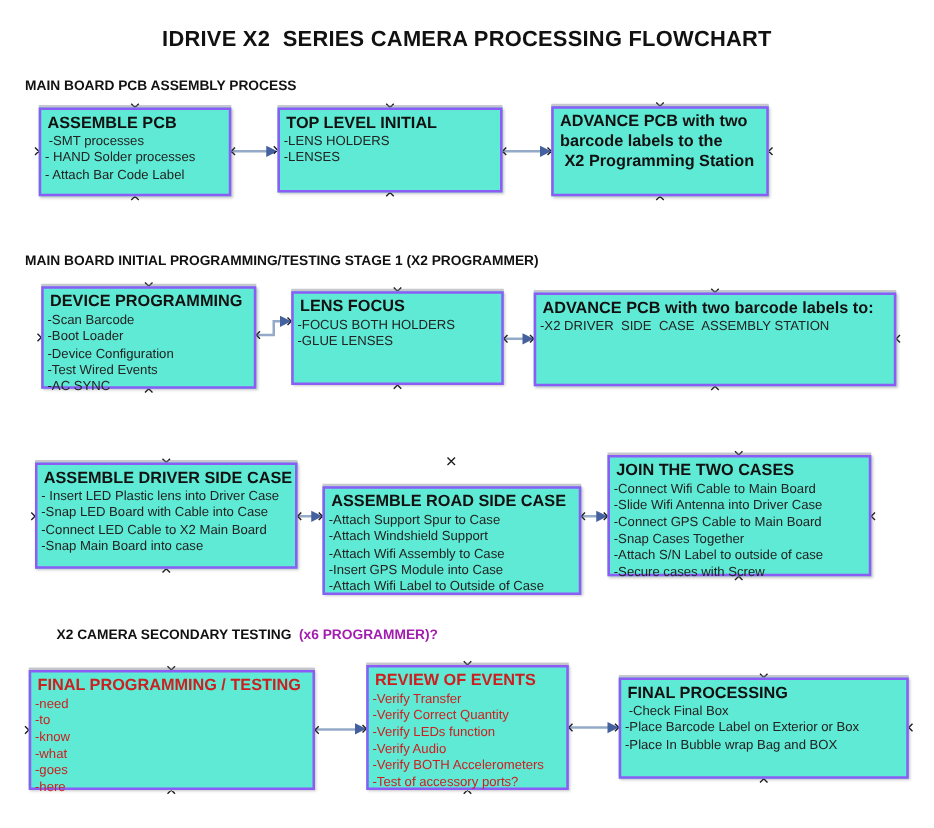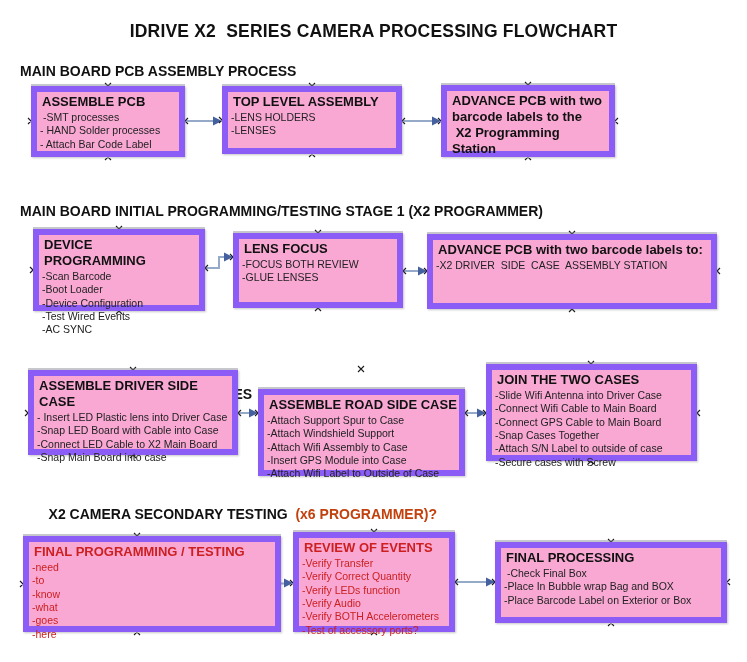--- a/index.html
+++ b/index.html
@@ -6,25 +6,25 @@
   .canvas{
     position:relative;width:747px;height:662px;background:#ffffff;
     font-family:"Liberation Sans","DejaVu Sans",sans-serif;overflow:hidden;text-decoration:underline;
   }
   .connector-layer{position:absolute;left:0;top:0;width:747px;height:662px;}
   .main-title{
     position:absolute;left:0;right:0;top:21px;margin:0;text-align:center;
     font-size:17.5px;font-weight:bold;color:#111;letter-spacing:0.2px;white-space:pre;
   }
   .section-heading{
-    position:absolute;margin:0;font-size:14px;font-weight:bold;color:#111;white-space:pre;
-  }
-  .section-heading .red-part{color:#c2410c;}
+    position:absolute;margin:0;font-size:11px;font-weight:bold;color:#111;white-space:pre;
+  }
+  .section-heading .red-part{color:#a21caf;}
   .box{
-    position:absolute;background:#f9a8d4;border:6px solid #8b5cf6;
+    position:absolute;background:#5eead4;border:2px solid #8b5cf6;
     box-shadow:0 -2px 0 rgba(128,134,144,0.45), 1px 1px 2px rgba(90,90,90,0.35);
     box-sizing:border-box;padding:2px 2px 0 3px;overflow:visible;
   }
   .box-title{
     font-size:13px;font-weight:bold;color:#111;line-height:1.22;
     padding-left:2px;white-space:pre-wrap;margin-bottom:1px;
   }
   .box-item{
     font-size:10.5px;color:#222;line-height:13.4px;white-space:pre;
   }
@@ -124,21 +124,21 @@
   <h2 class="section-heading" style="left:20px;top:63px;">MAIN BOARD PCB ASSEMBLY PROCESS</h2>
 
   <div class="box" style="left:31px;top:86px;width:154px;height:71px;">
     <div class="box-title">ASSEMBLE PCB</div>
     <div class="box-item"> -SMT processes</div>
     <div class="box-item">- HAND Solder processes</div>
     <div class="box-item">- Attach Bar Code Label</div>
   </div>
 
   <div class="box" style="left:222px;top:86px;width:180px;height:68px;">
-    <div class="box-title">TOP LEVEL ASSEMBLY</div>
+    <div class="box-title">TOP LEVEL INITIAL</div>
     <div class="box-item">-LENS HOLDERS</div>
     <div class="box-item">-LENSES</div>
   </div>
 
   <div class="box" style="left:441px;top:85px;width:174px;height:72px;">
     <div class="box-title">ADVANCE PCB with two
 barcode labels to the
  X2 Programming Station</div>
   </div>
 
@@ -148,21 +148,21 @@
     <div class="box-title">DEVICE PROGRAMMING</div>
     <div class="box-item">-Scan Barcode</div>
     <div class="box-item">-Boot Loader</div>
     <div class="box-item">-Device Configuration</div>
     <div class="box-item">-Test Wired Events</div>
     <div class="box-item">-AC SYNC</div>
   </div>
 
   <div class="box" style="left:233px;top:233px;width:170px;height:75px;">
     <div class="box-title">LENS FOCUS</div>
-    <div class="box-item">-FOCUS BOTH REVIEW</div>
+    <div class="box-item">-FOCUS BOTH HOLDERS</div>
     <div class="box-item">-GLUE LENSES</div>
   </div>
 
   <div class="box" style="left:427px;top:234px;width:290px;height:75px;">
     <div class="box-title">ADVANCE PCB with two barcode labels to:</div>
     <div class="box-item">-X2 DRIVER  SIDE  CASE  ASSEMBLY STATION</div>
   </div>
 
   <h2 class="section-heading" style="left:33px;top:346px;margin-top:40px;">X2 CAMERA CASE ASSEMBLIES</h2>
 
@@ -178,33 +178,33 @@
     <div class="box-title">ASSEMBLE ROAD SIDE CASE</div>
     <div class="box-item">-Attach Support Spur to Case</div>
     <div class="box-item">-Attach Windshield Support</div>
     <div class="box-item">-Attach Wifi Assembly to Case</div>
     <div class="box-item">-Insert GPS Module into Case</div>
     <div class="box-item">-Attach Wifi Label to Outside of Case</div>
   </div>
 
   <div class="box" style="left:486px;top:364px;width:211px;height:97px;">
     <div class="box-title">JOIN THE TWO CASES</div>
+    <div class="box-item">-Connect Wifi Cable to Main Board</div>
     <div class="box-item">-Slide Wifi Antenna into Driver Case</div>
-    <div class="box-item">-Connect Wifi Cable to Main Board</div>
     <div class="box-item">-Connect GPS Cable to Main Board</div>
     <div class="box-item">-Snap Cases Together</div>
     <div class="box-item">-Attach S/N Label to outside of case</div>
     <div class="box-item">-Secure cases with Screw</div>
   </div>
 
   <h2 class="section-heading" style="left:33px;top:490px;">
     <span>X2 CAMERA SECONDARY TESTING</span><span class="red-part">  (x6 PROGRAMMER)?</span>
   </h2>
 
-  <div class="box red" style="left:23px;top:536px;width:258px;height:96px;">
+  <div class="box red" style="left:23px;top:536px;width:229px;height:96px;">
     <div class="box-title">FINAL PROGRAMMING / TESTING</div>
     <div class="box-item">-need</div>
     <div class="box-item">-to</div>
     <div class="box-item">-know</div>
     <div class="box-item">-what</div>
     <div class="box-item">-goes</div>
     <div class="box-item">-here</div>
   </div>
 
   <div class="box red" style="left:293px;top:532px;width:162px;height:100px;">
@@ -213,17 +213,17 @@
     <div class="box-item">-Verify Correct Quantity</div>
     <div class="box-item">-Verify LEDs function</div>
     <div class="box-item">-Verify Audio</div>
     <div class="box-item">-Verify BOTH Accelerometers</div>
     <div class="box-item">-Test of accessory ports?</div>
   </div>
 
   <div class="box" style="left:495px;top:542px;width:232px;height:81px;">
     <div class="box-title">FINAL PROCESSING</div>
     <div class="box-item"> -Check Final Box</div>
+    <div class="box-item">-Place Barcode Label on Exterior or Box</div>
     <div class="box-item">-Place In Bubble wrap Bag and BOX</div>
-    <div class="box-item">-Place Barcode Label on Exterior or Box</div>
   </div>
 
 </div>
 
 </body></html>

